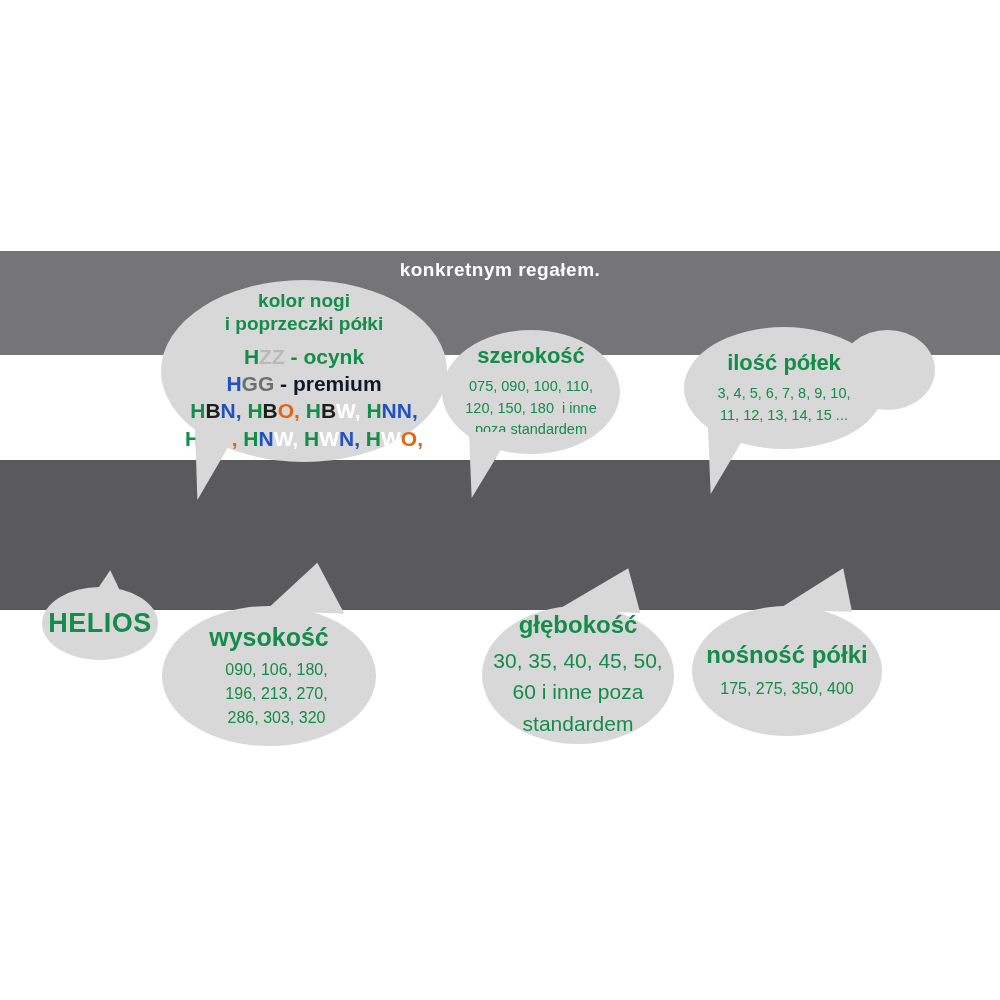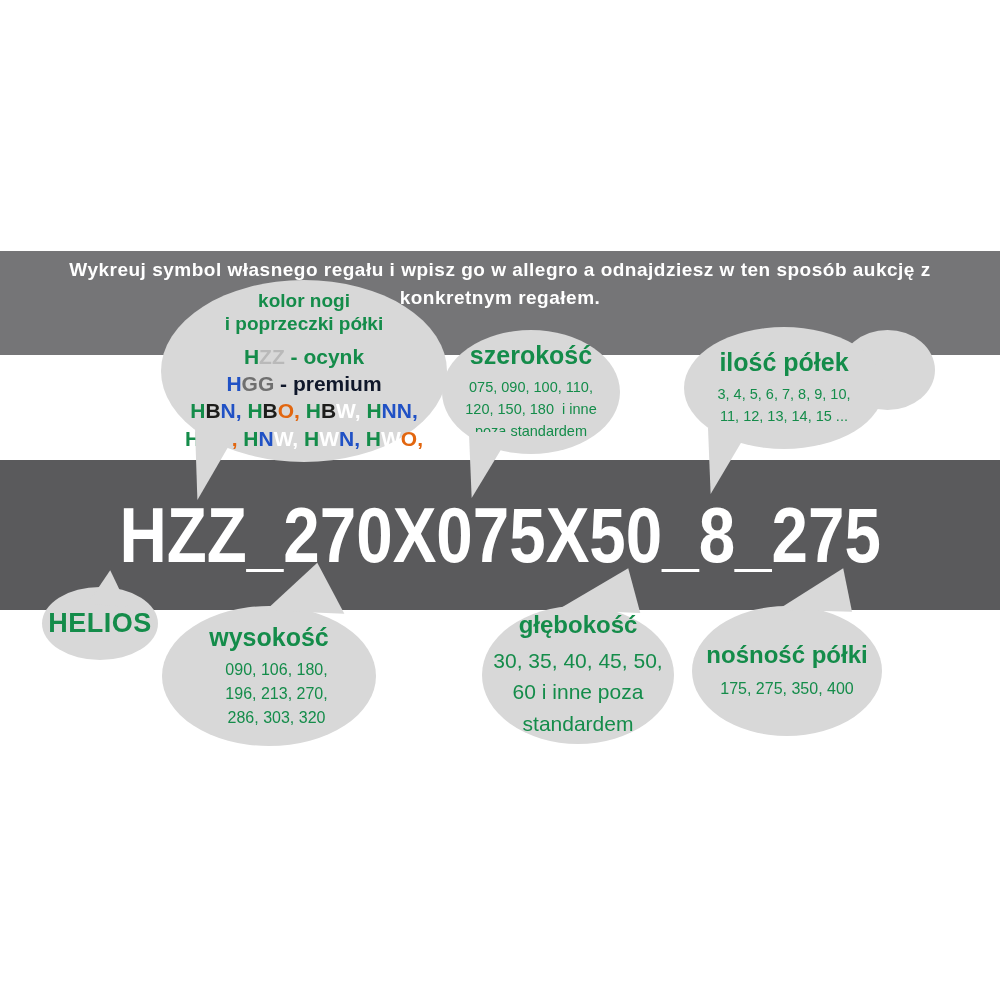--- a/index.html
+++ b/index.html
@@ -46,21 +46,21 @@
   .bubble-shelves { left:684px; top:327px; width:200px; height:122px; }
   .bubble-shelves-bump { left:840px; top:330px; width:95px; height:80px;
                          position:absolute; background:var(--bubble); border-radius:50%; z-index:2; }
   .bubble-helios  { left:42px;  top:587px; width:116px; height:73px; }
   .bubble-height  { left:162px; top:606px; width:214px; height:140px;justify-content:center; }
   .bubble-depth   { left:482px; top:606px; width:192px; height:138px; }
   .bubble-load    { left:692px; top:606px; width:190px; height:130px; }
 
   .bubble-title { color:var(--green); font-weight:bold; }
   .bubble-color .bubble-title { font-size:19px; line-height:1.2; }
-  .bubble-width .bubble-title, .bubble-shelves .bubble-title { font-size:25px; margin-bottom:7px; }
+  .bubble-width .bubble-title, .bubble-shelves .bubble-title { font-size:22px; margin-bottom:7px; }
   .bubble-height .bubble-title { font-size:25px; margin-bottom:6px; }
   .bubble-depth .bubble-title  { font-size:24px; margin-bottom:6px; }
   .bubble-load .bubble-title   { font-size:24px; margin-bottom:8px; }
 
   .bubble-line { color:var(--green); font-weight:normal; white-space:pre-wrap; }
   .bubble-width .bubble-line, .bubble-shelves .bubble-line { font-size:14.5px; line-height:1.5; }
   .bubble-height .bubble-line { font-size:16px; line-height:1.5;margin-left:15px; }
   .bubble-depth .bubble-line  { font-size:21px; line-height:1.5; }
   .bubble-load .bubble-line   { font-size:16px; line-height:1.5; }
 
@@ -69,21 +69,20 @@
   .code-lines { margin-top:7px; }
   .code-line { font-size:21px; font-weight:bold; line-height:1.3; white-space:pre; }
 </style>
 </head>
 <body>
 
 <div class="canvas">
 
   <div class="band band-top">
     <div class="banner-text">
-      <div class="banner-line">Wykreuj symbol własnego regału i wpisz go w allegro a odnajdziesz w ten sposób aukcję z</div>
       <div class="banner-line">konkretnym regałem.</div>
     </div>
   </div>
 
   <div class="band band-bottom"></div>
 
   <div class="tail tail-down-1"></div>
   <div class="tail tail-down-2"></div>
   <div class="tail tail-down-3"></div>
   <div class="tail tail-up-helios"></div>
@@ -109,23 +108,20 @@
     <div class="bubble-line">poza standardem</div>
   </div>
 
   <div class="bubble-shelves-bump"></div>
   <div class="bubble bubble-shelves">
     <div class="bubble-title">ilość półek</div>
     <div class="bubble-line">3, 4, 5, 6, 7, 8, 9, 10,</div>
     <div class="bubble-line">11, 12, 13, 14, 15 ...</div>
   </div>
 
-  <div class="symbol-wrap">
-    <div class="symbol">HZZ_270X075X50_8_275</div>
-  </div>
 
   <div class="bubble bubble-helios">
     <div class="helios-label">HELIOS</div>
   </div>
 
   <div class="bubble bubble-height">
     <div class="bubble-title">wysokość</div>
     <div class="bubble-line">090, 106, 180,</div>
     <div class="bubble-line">196, 213, 270,</div>
     <div class="bubble-line">286, 303, 320</div>

